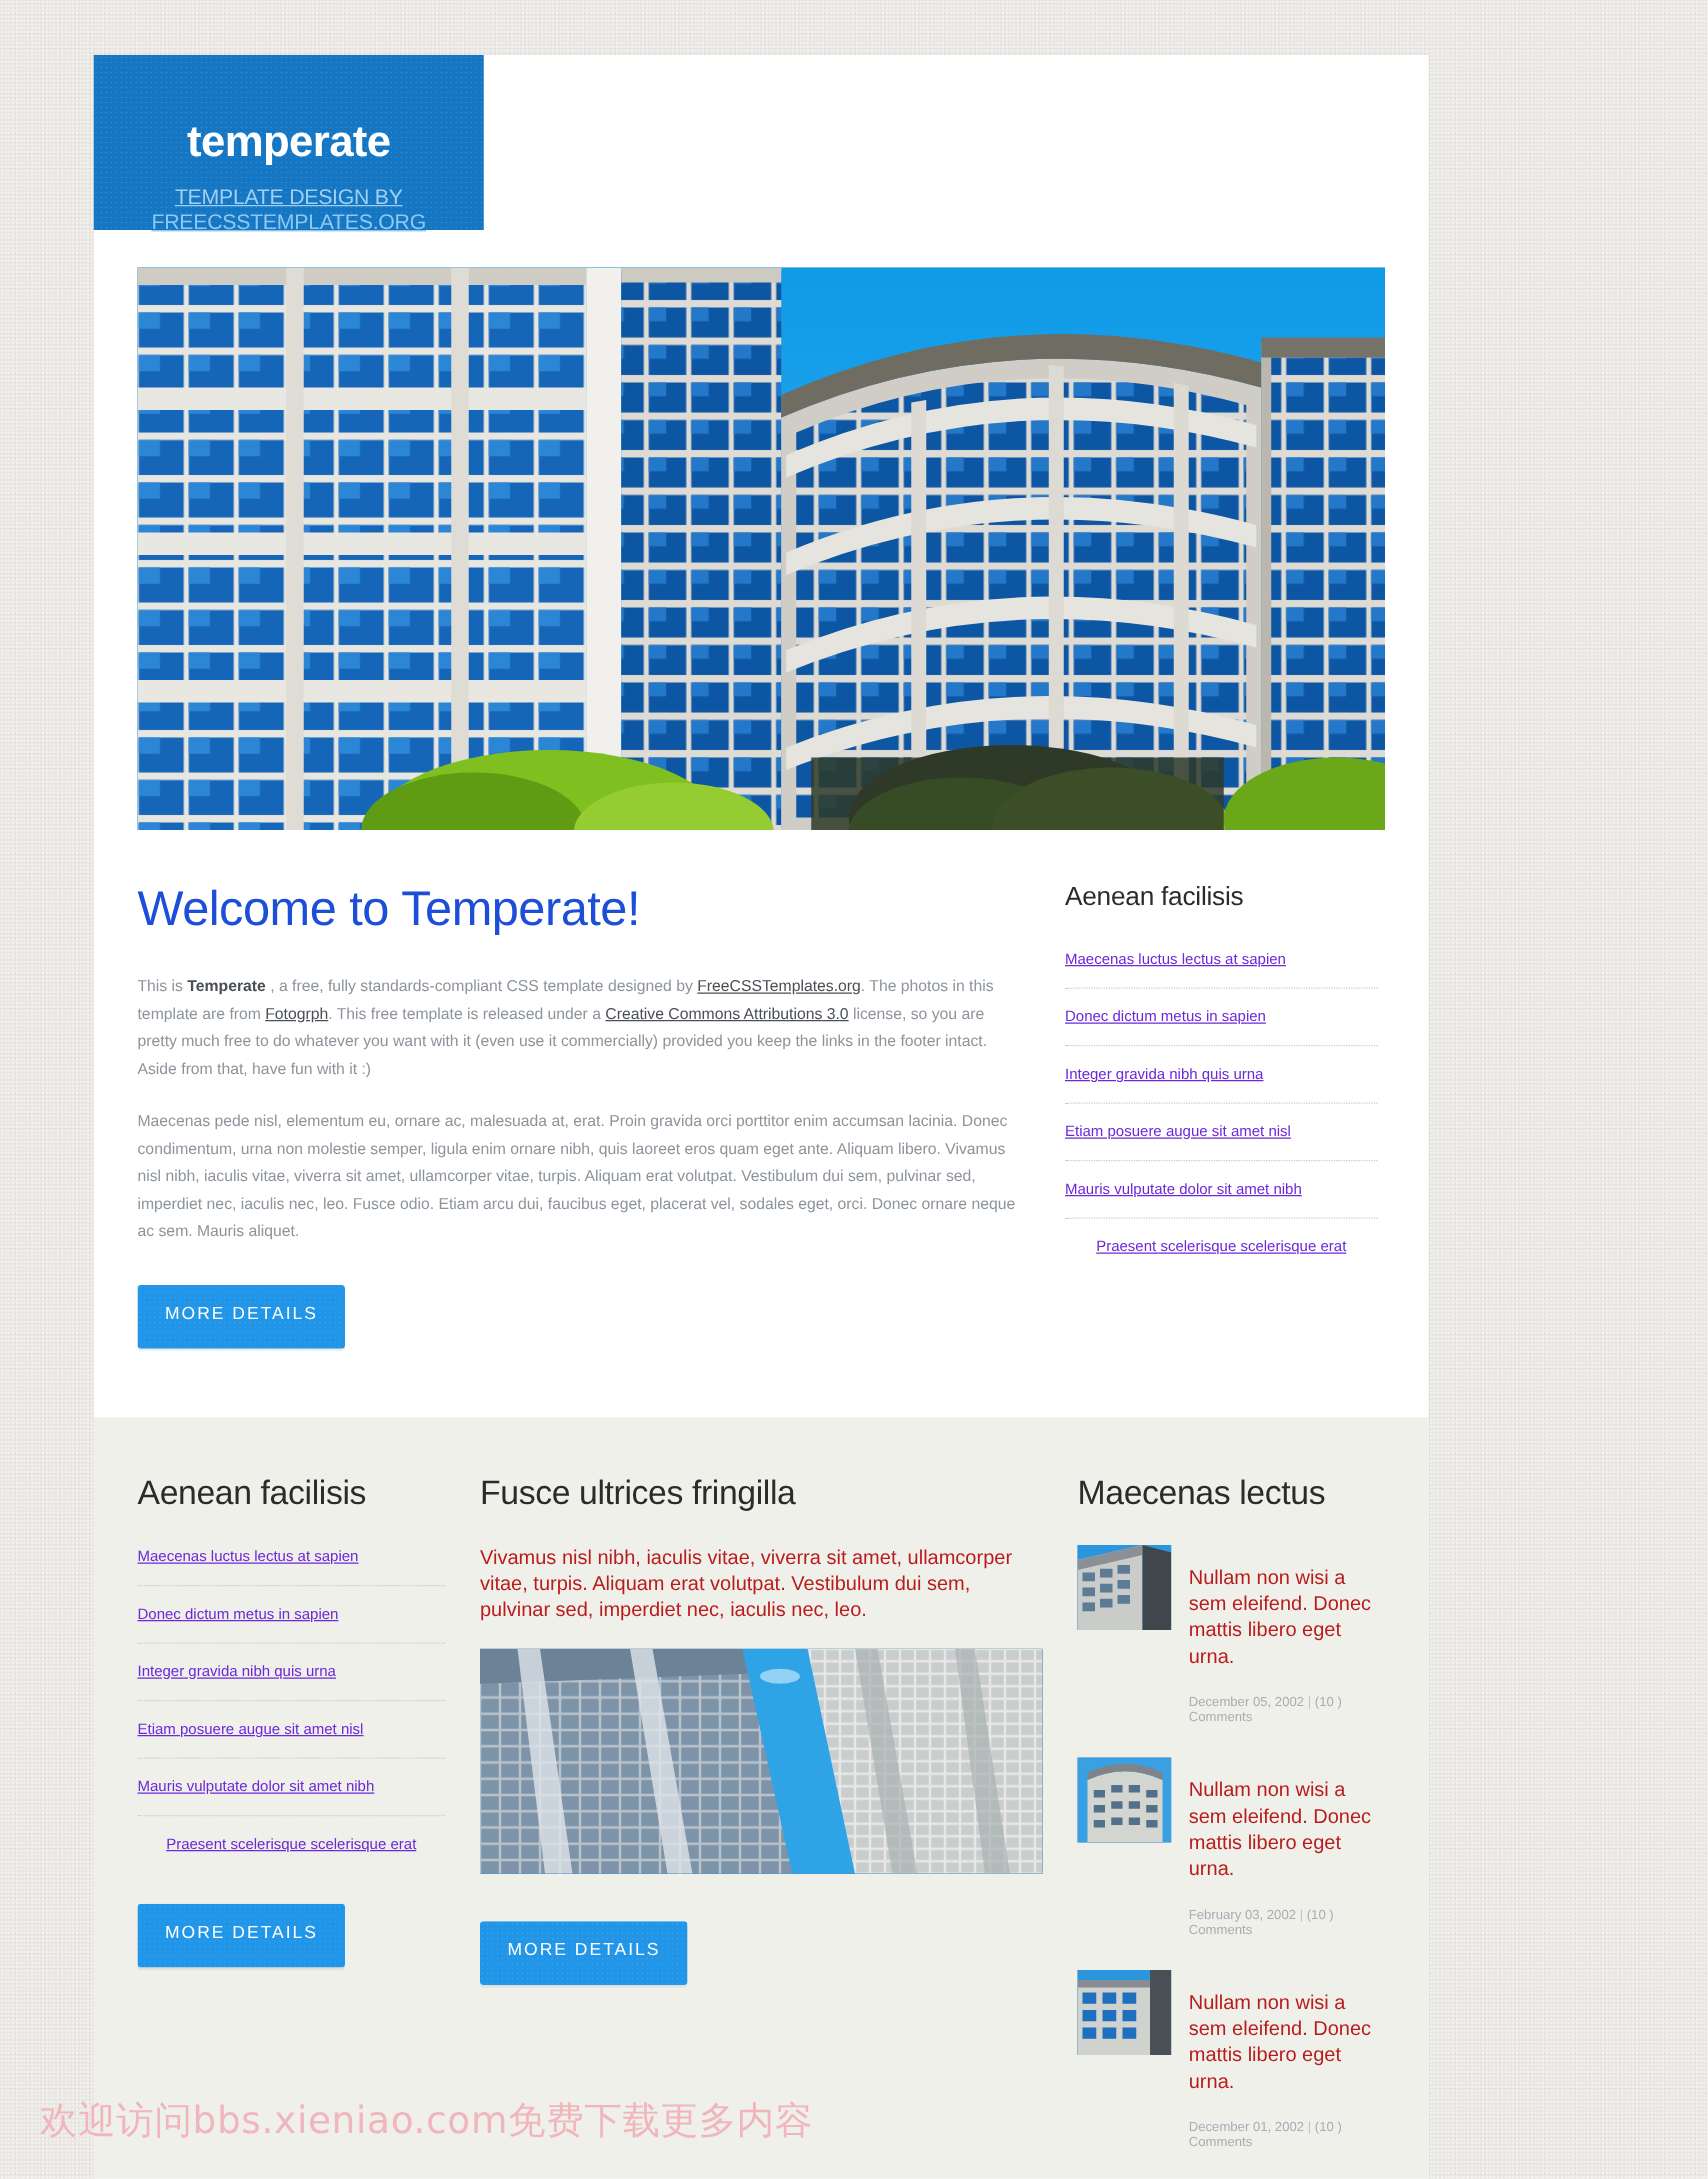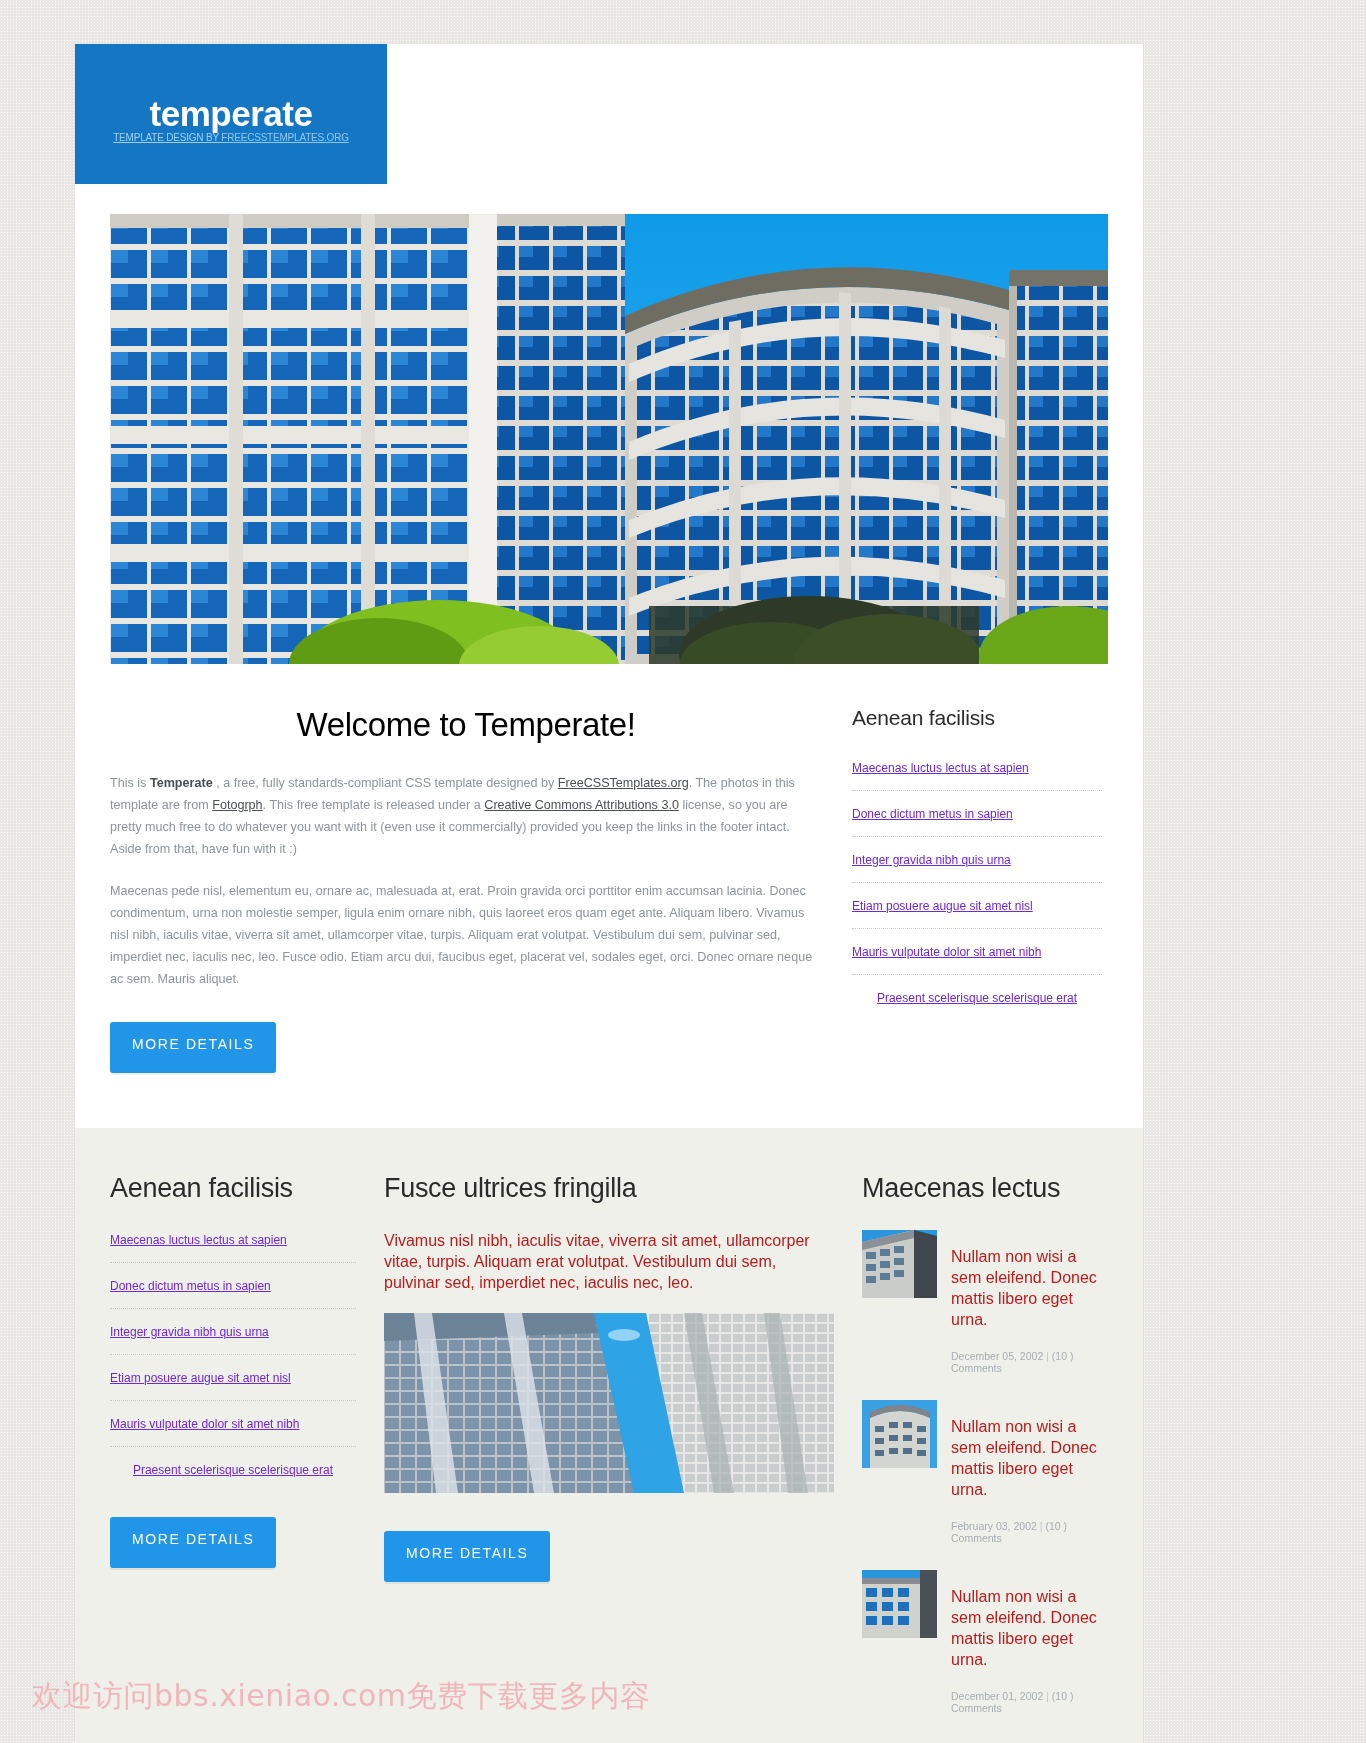--- a/index.html
+++ b/index.html
@@ -57,22 +57,22 @@
   }
   #logo h1 {
     margin-top: 52px;
     font-size: 35px;
     font-weight: bold;
     color: #ffffff;
     letter-spacing: -0.5px;
     line-height: 1;
   }
   #logo p {
-    margin-top: 1px;
-    font-size: 10px;
+    margin-top: 17px;
+    font-size: 17px;
     color: #9fd0f2;
     letter-spacing: -0.2px;
     text-decoration: underline;
   }
   #logo p .tag-link { color: #8ec8ef; text-decoration: underline; }
 
   #menu {
     position: absolute;
     left: 430px;
     top: 84px;
@@ -111,26 +111,25 @@
   
   #page {
     padding: 42px 35px 55px 35px;
     display: flex;
     gap: 30px;
   }
   #content { width: 712px; }
   #sidebar-right { width: 250px; }
 
   h2.sec-title {
-    font-size: 33px;
+    font-size: 39px;
     font-weight: normal;
-    color: #000000;
+    color: #1d4ed8;
     letter-spacing: -0.4px;
     margin-bottom: 28px;
-    text-align: center;
   }
   h2.side-title {
     font-size: 21px;
     font-weight: normal;
     color: #2b2b2b;
     letter-spacing: -0.2px;
     margin-bottom: 28px;
   }
 
   #content p {

